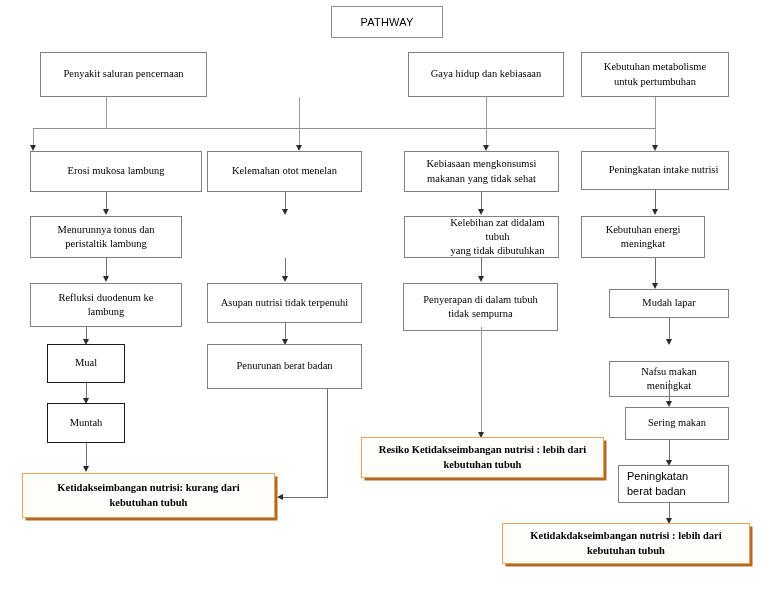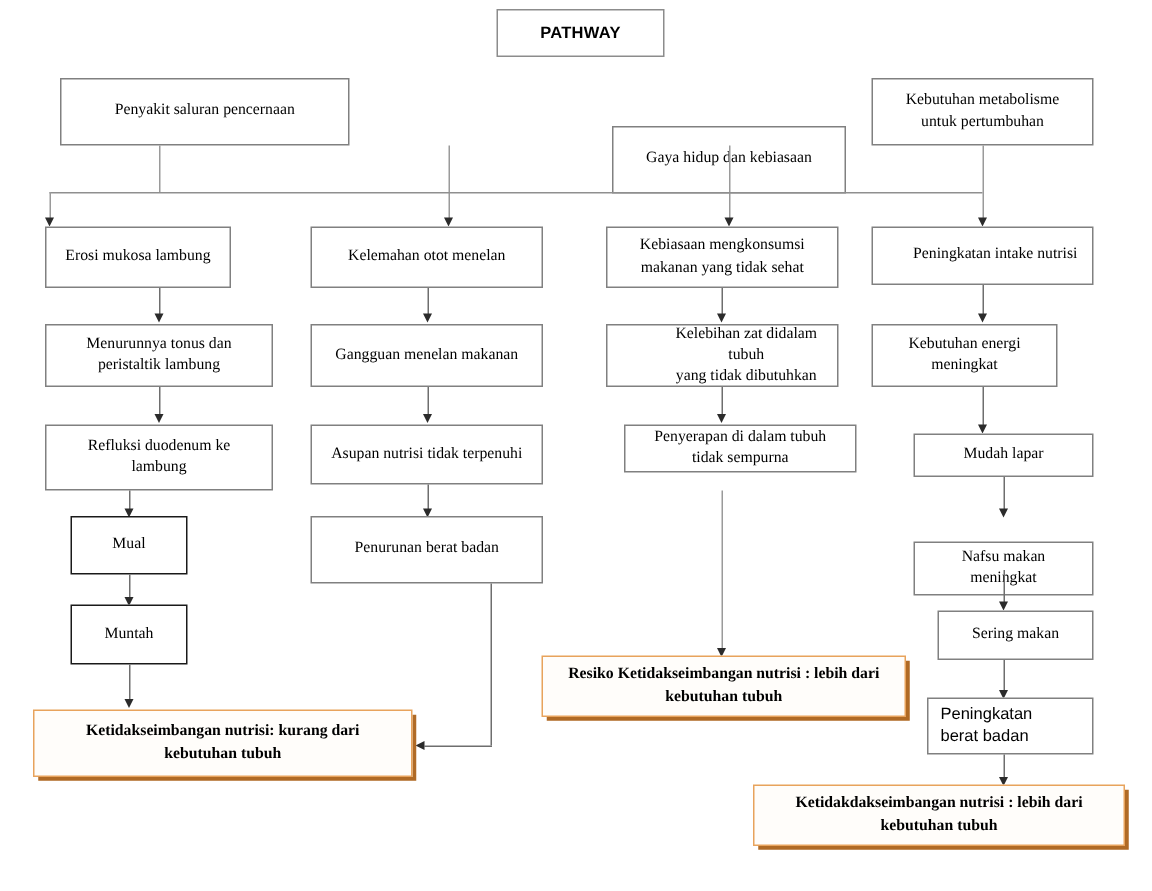--- a/index.html
+++ b/index.html
@@ -36,21 +36,21 @@
   }
   .node .txt {
     display: block;
     width: 100%;
     white-space: pre-line;
   }
   .node.black { border-color: #1a1a1a; }
 
   
   .node.title {
-    font-weight: bold;
+    font-weight: normal;
     font-family: "Liberation Sans", sans-serif;
     font-size: 11px;
     letter-spacing: 0.2px;
     border-color: #8c8c8c;
   }
 
   
   .node.sans {
     font-family: "Liberation Sans", sans-serif;
     font-size: 11px;
@@ -97,24 +97,24 @@
 </style>
 </head>
 <body>
 
 <div id="canvas">
 
   <div class="node title" style="left:331px; top:6px; width:112px; height:32px;">
     <span class="txt">PATHWAY</span>
   </div>
 
-  <div class="node" style="left:40px; top:52px; width:193px; height:45px;">
+  <div class="node" style="left:40px; top:52px; width:167px; height:45px;">
     <span class="txt">Penyakit saluran pencernaan</span>
   </div>
-  <div class="node" style="left:408px; top:52px; width:156px; height:45px;margin-top:32px;">
+  <div class="node" style="left:408px; top:52px; width:156px; height:45px;">
     <span class="txt">Gaya hidup dan kebiasaan</span>
   </div>
   <div class="node" style="left:581px; top:52px; width:148px; height:45px;">
     <span class="txt">Kebutuhan metabolisme
 untuk pertumbuhan</span>
   </div>
 
   <div class="ln v lt" style="left:106px; top:97px; height:31px;"></div>
   <div class="ln v lt" style="left:299px; top:97px; height:50px;"></div>
   <div class="ln v lt" style="left:486px; top:97px; height:50px;"></div>
@@ -123,21 +123,21 @@
   <div class="ln h" style="left:33px; top:128px; width:622px; background:#8f8f8f;"></div>
 
   <div class="ln v lt" style="left:33px; top:128px; height:19px;"></div>
   <div class="ln v lt" style="left:655px; top:128px; height:19px;"></div>
 
   <div class="arw down" style="left:29.5px; top:145px;"></div>
   <div class="arw down" style="left:295.5px; top:145px;"></div>
   <div class="arw down" style="left:482.5px; top:145px;"></div>
   <div class="arw down" style="left:651.5px; top:145px;"></div>
 
-  <div class="node" style="left:30px; top:151px; width:124px; height:41px;">
+  <div class="node" style="left:30px; top:151px; width:172px; height:41px;">
     <span class="txt">Erosi mukosa lambung</span>
   </div>
   <div class="node" style="left:207px; top:151px; width:155px; height:41px;">
     <span class="txt">Kelemahan otot menelan</span>
   </div>
   <div class="node" style="left:404px; top:151px; width:155px; height:41px;">
     <span class="txt">Kebiasaan mengkonsumsi
 makanan yang tidak sehat</span>
   </div>
   <div class="node" style="left:581px; top:151px; width:148px; height:39px;padding-left:21px;">
@@ -150,23 +150,20 @@
   <div class="arw down" style="left:281.5px; top:209px;"></div>
   <div class="ln v" style="left:481px; top:192px; height:19px;"></div>
   <div class="arw down" style="left:477.5px; top:209px;"></div>
   <div class="ln v" style="left:655px; top:190px; height:21px;"></div>
   <div class="arw down" style="left:651.5px; top:209px;"></div>
 
   <div class="node" style="left:30px; top:216px; width:152px; height:42px;">
     <span class="txt">Menurunnya tonus dan
 peristaltik lambung</span>
   </div>
-  <div class="node" style="left:207px; top:216px; width:155px; height:42px;">
-    <span class="txt">Gangguan menelan makanan</span>
-  </div>
   <div class="node" style="left:404px; top:216px; width:155px; height:42px;padding-left:36px;">
     <span class="txt">Kelebihan zat didalam tubuh
 yang tidak dibutuhkan</span>
   </div>
   <div class="node" style="left:581px; top:216px; width:124px; height:42px;">
     <span class="txt">Kebutuhan energi
 meningkat</span>
   </div>
 
   <div class="ln v" style="left:106px; top:258px; height:19px;"></div>
@@ -178,21 +175,21 @@
   <div class="ln v" style="left:655px; top:258px; height:27px;"></div>
   <div class="arw down" style="left:651.5px; top:283px;"></div>
 
   <div class="node" style="left:30px; top:283px; width:152px; height:44px;">
     <span class="txt">Refluksi duodenum ke
 lambung</span>
   </div>
   <div class="node" style="left:207px; top:283px; width:155px; height:40px;">
     <span class="txt">Asupan nutrisi tidak terpenuhi</span>
   </div>
-  <div class="node" style="left:416px; top:283px; width:155px; height:32px;font-family:Liberation Serif, serif;">
+  <div class="node" style="left:403px; top:283px; width:155px; height:48px;font-family:Liberation Serif, serif;">
     <span class="txt">Penyerapan di dalam tubuh
 tidak sempurna</span>
   </div>
   <div class="node" style="left:609px; top:289px; width:120px; height:29px;">
     <span class="txt">Mudah lapar</span>
   </div>
 
   <div class="ln v" style="left:86px; top:327px; height:14px;"></div>
   <div class="arw down" style="left:82.5px; top:339px;"></div>
 

